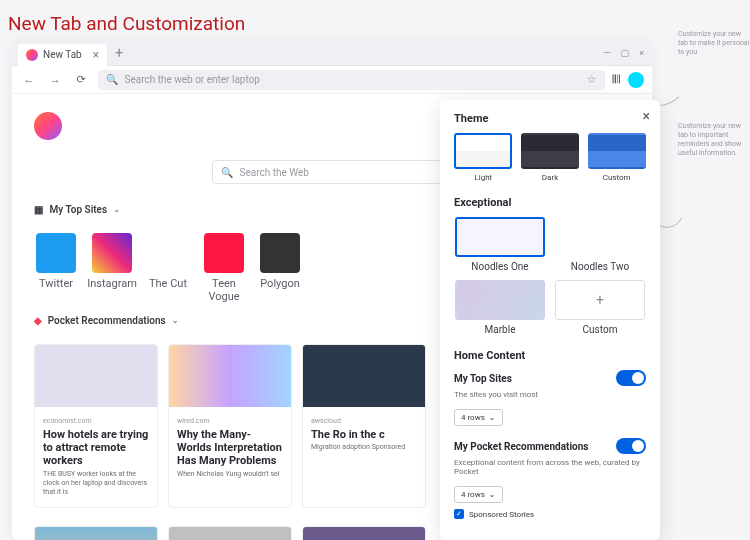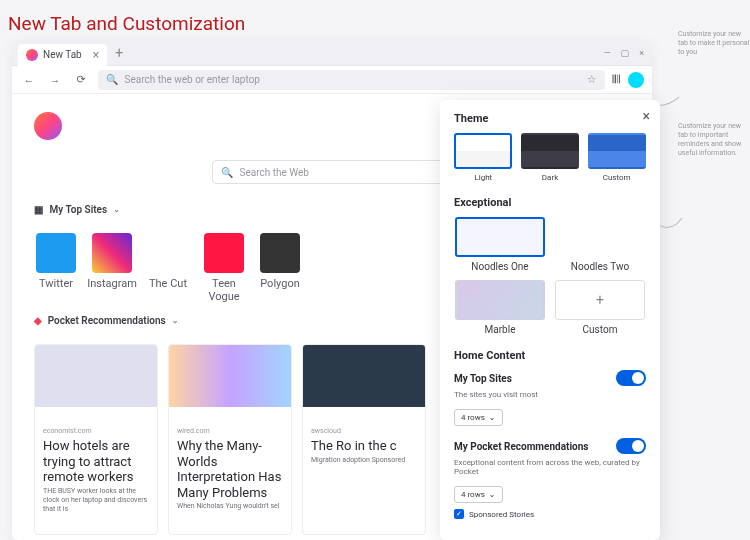--- a/index.html
+++ b/index.html
@@ -25,23 +25,23 @@
 .section-header{display:flex;align-items:center;gap:6px;font-size:10px;font-weight:600;color:#3c3c44}
 .chevron{font-size:8px;color:#888}
 .top-sites{display:flex;gap:12px;margin-top:6px}
 .site-tile{display:flex;flex-direction:column;align-items:center;gap:4px;width:44px}
 .site-thumb{width:40px;height:40px;border-radius:4px;display:flex;align-items:center;justify-content:center;font-size:18px;color:#fff;font-weight:700}
 .site-label{font-size:11px;color:#5b5b66;text-align:center}
 .pocket-icon{color:#ef4056}
 .cards{display:flex;gap:10px;margin-top:6px}
 .card{width:124px;border:1px solid #eee;border-radius:4px;overflow:hidden;display:flex;flex-direction:column}
 .card-img{height:62px;background:#d8d8e0}
-.card-body{padding:20px 8px}
+.card-body{padding:10px 8px}
 .card-src{font-size:7px;color:#9a99a0;margin-bottom:3px}
-.card-title{font-size:13px;font-weight:400;color:#2b2a33;line-height:1.2;margin-bottom:2px}
+.card-title{font-size:11px;font-weight:700;color:#2b2a33;line-height:1.2;margin-bottom:2px}
 .card-desc{font-size:7px;color:#6f6e77;line-height:1.3}
 .customize-panel{position:absolute;right:90px;top:100px;width:220px;height:440px;background:#fff;border-radius:6px;box-shadow:0 4px 20px rgba(0,0,0,.12);padding:12px 14px;overflow-y:auto}
 .panel-close{position:absolute;right:10px;top:8px;font-size:14px;color:#5b5b66;cursor:pointer}
 .panel-section{margin-bottom:14px}
 .panel-h{font-size:11px;font-weight:700;color:#2b2a33;margin-bottom:8px}
 .theme-row{display:flex;gap:8px}
 .theme-opt{display:flex;flex-direction:column;align-items:center;gap:4px;flex:1}
 .theme-thumb{width:58px;height:36px;border-radius:3px;border:2px solid transparent}
 .theme-opt.sel .theme-thumb{border-color:#0060df}
 .theme-label{font-size:8px;color:#3c3c44}

